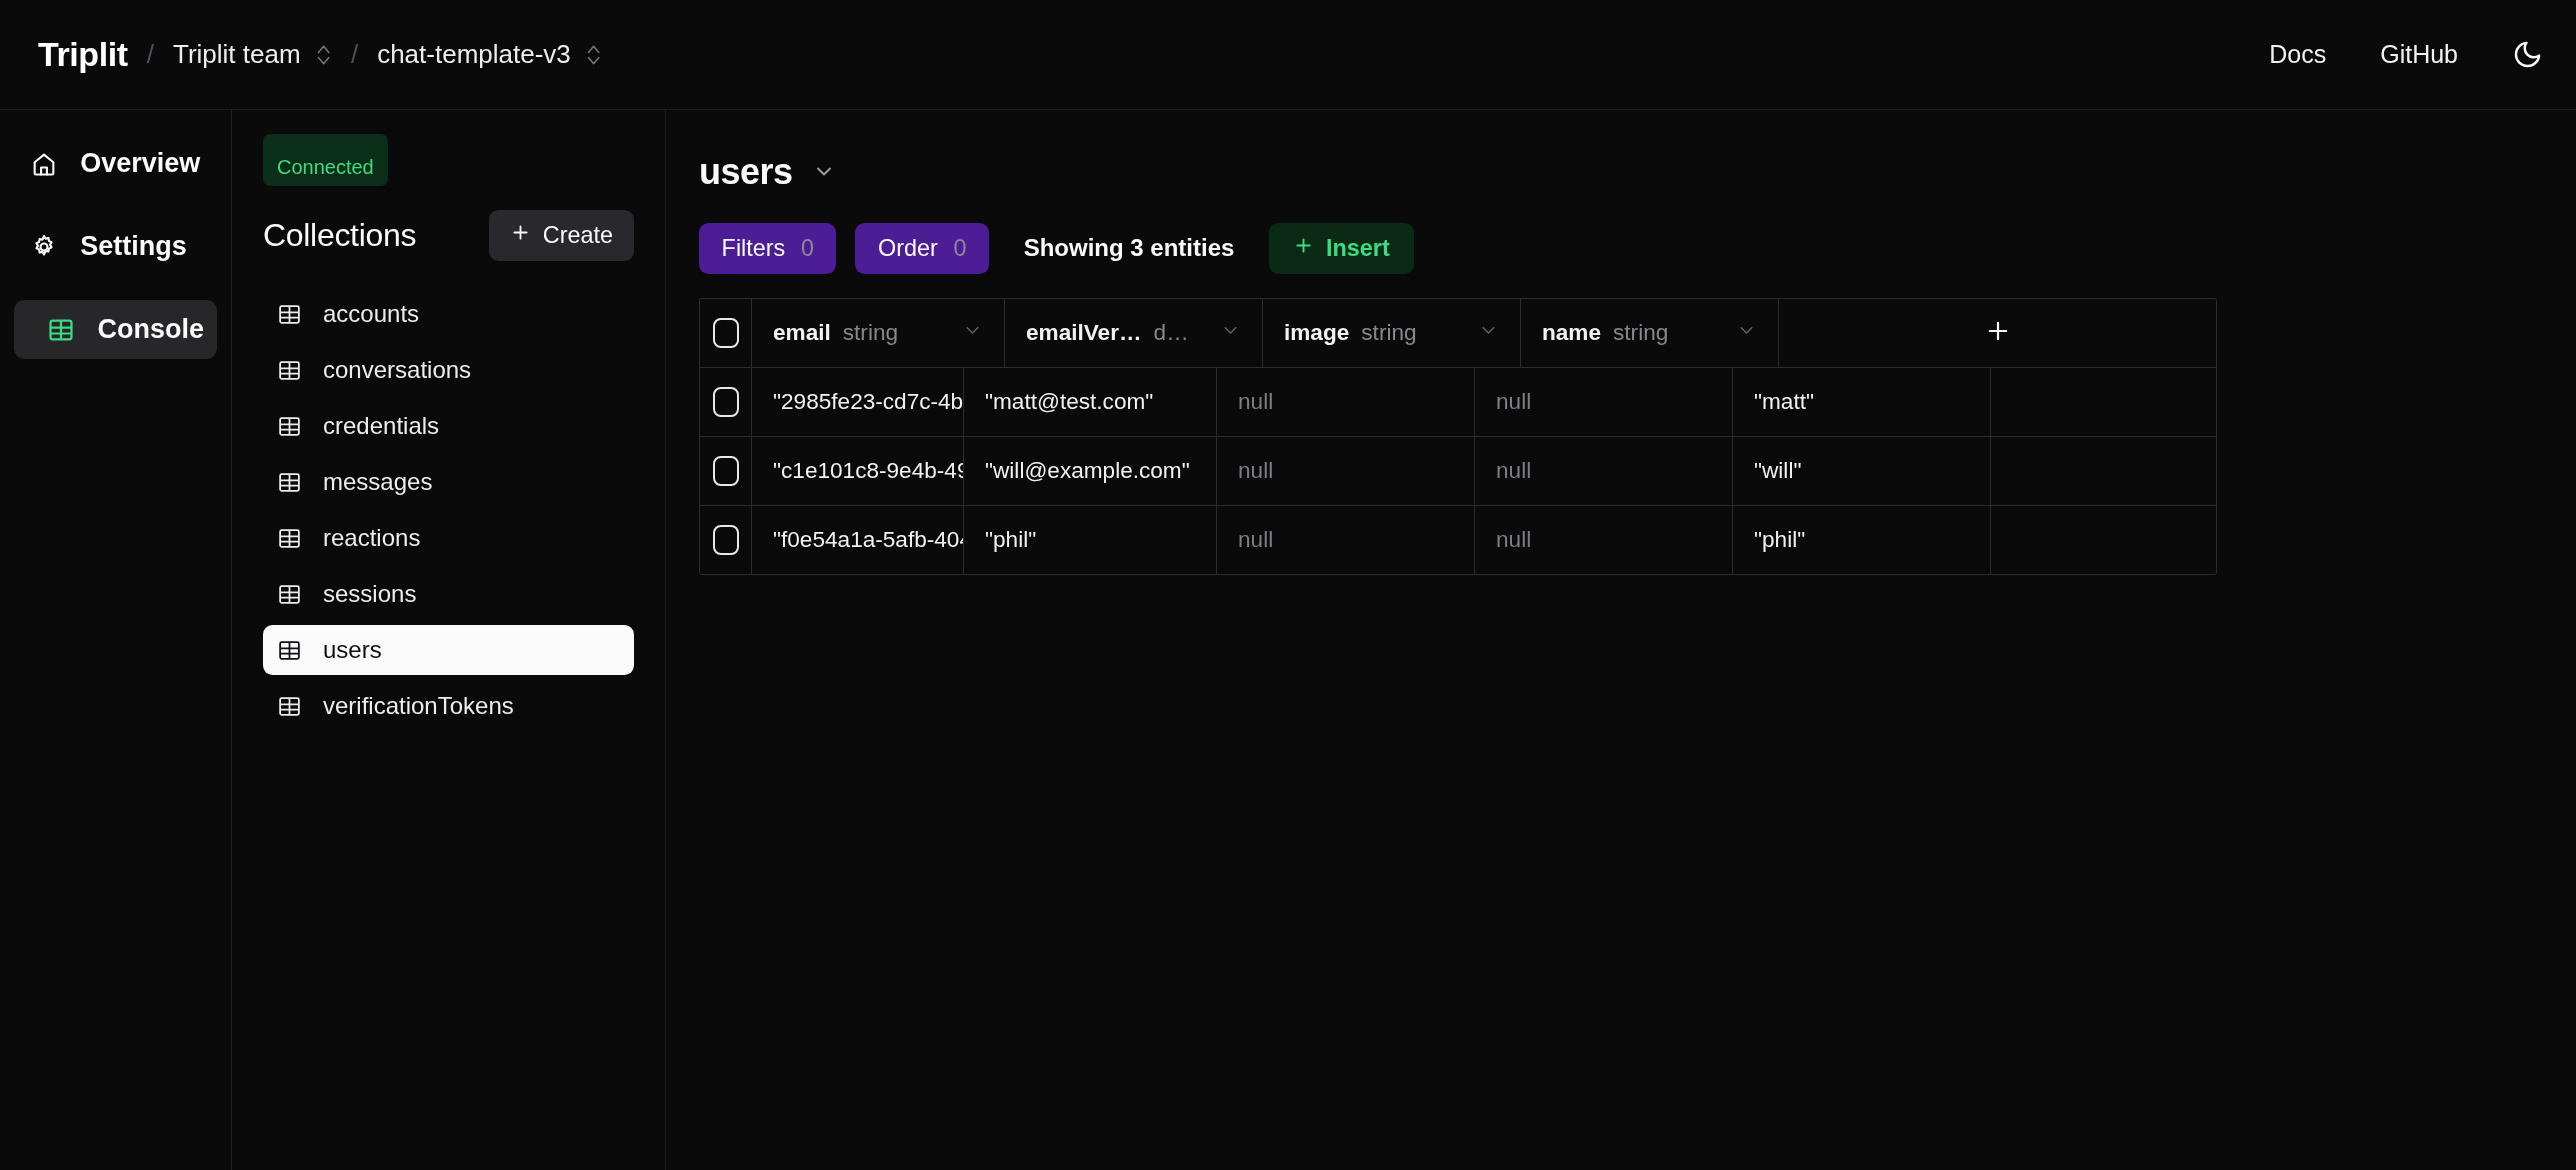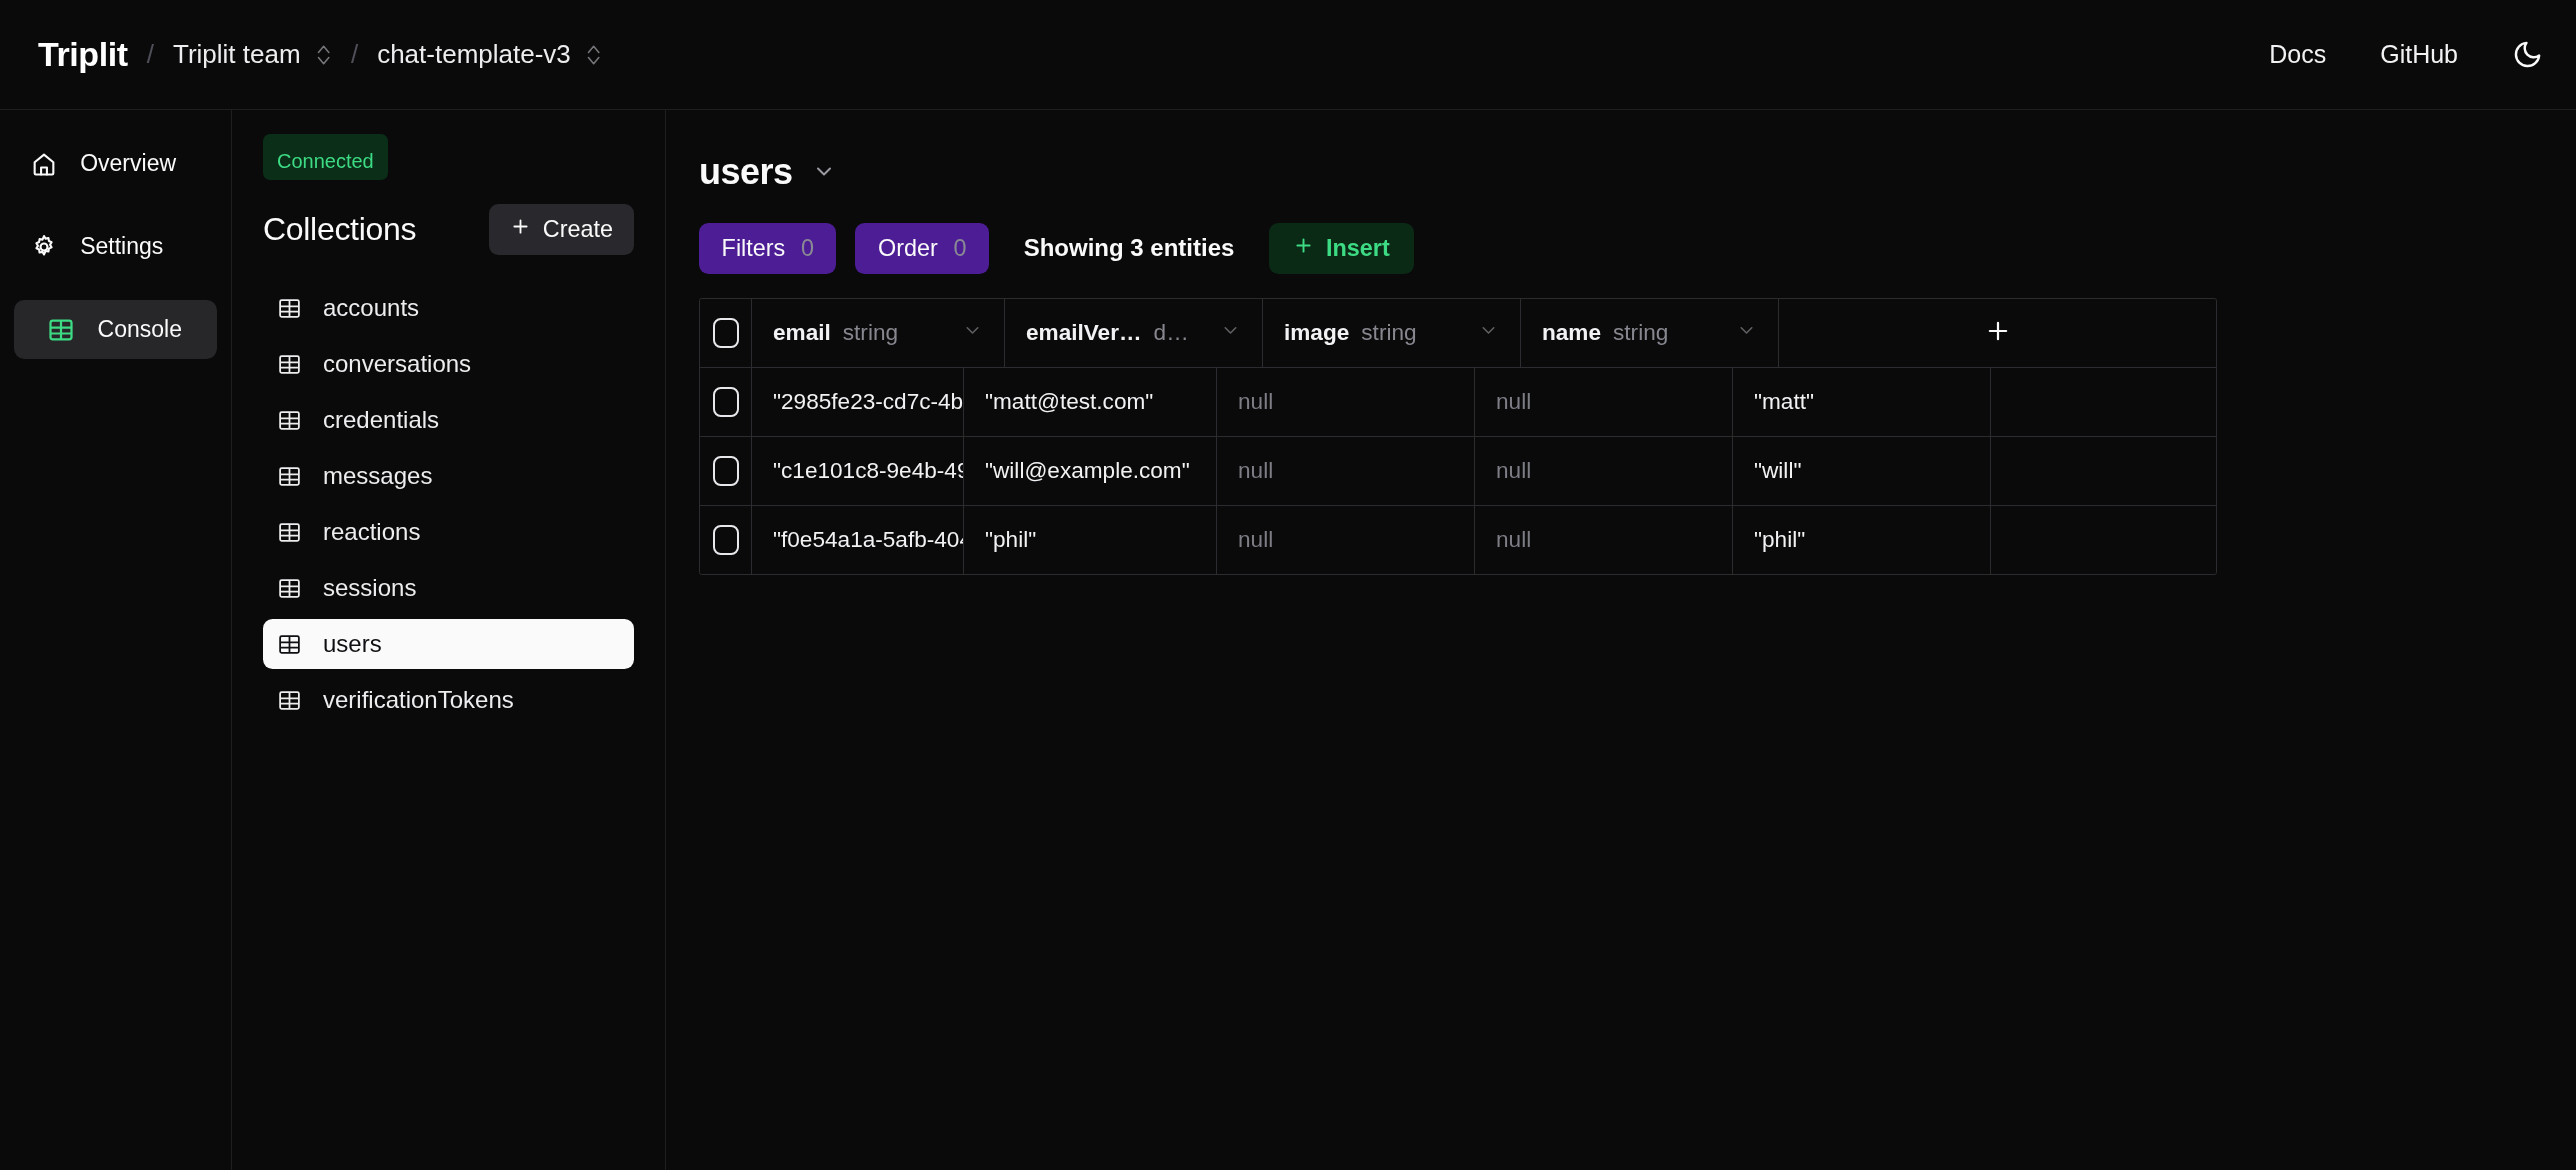--- a/index.html
+++ b/index.html
@@ -43,41 +43,41 @@
   #navrail {
     width: 232px; flex: 0 0 232px;
     border-right: 0.9px solid #1f1f22;
     padding: 24px 14px 0 14px;
     background: #0a0a0b;
   }
   .nav-item {
     display: flex; align-items: center; gap: 22.6px;
     height: 59px; padding: 0 15.6px;
     border-radius: 10.4px;
-    font-size: 23px; font-weight: 400; color: #fafafa;
+    font-size: 27px; font-weight: 700; color: #fafafa;
     cursor: pointer;
     margin-bottom: 24px;
   }
   .nav-item.active { background: #27272a; padding-left: 33px; }
   .nav-ico { width: 28px; height: 28px; display: block; flex: 0 0 28px; }
 
   
   #collections {
     width: 434px; flex: 0 0 434px;
     border-right: 0.9px solid #1f1f22;
     padding: 24px 31px 0 31px;
     background: #0a0a0b;
   }
   #conn-badge {
     display: inline-block;
     background: #0a2e18;
     color: #3ddc84;
     font-size: 20px;
     border-radius: 7px;
-    padding: 16px 14px 7px;
+    padding: 22px 14px 7px;
     margin-bottom: 24px;
   }
   #coll-head {
     display: flex; align-items: center; justify-content: space-between;
     margin-bottom: 28px;
   }
   #coll-title { font-size: 32px; font-weight: 400; letter-spacing: -0.3px; }
   #create-btn {
     display: flex; align-items: center; gap: 12px;
     background: #29292d; color: #fafafa;

